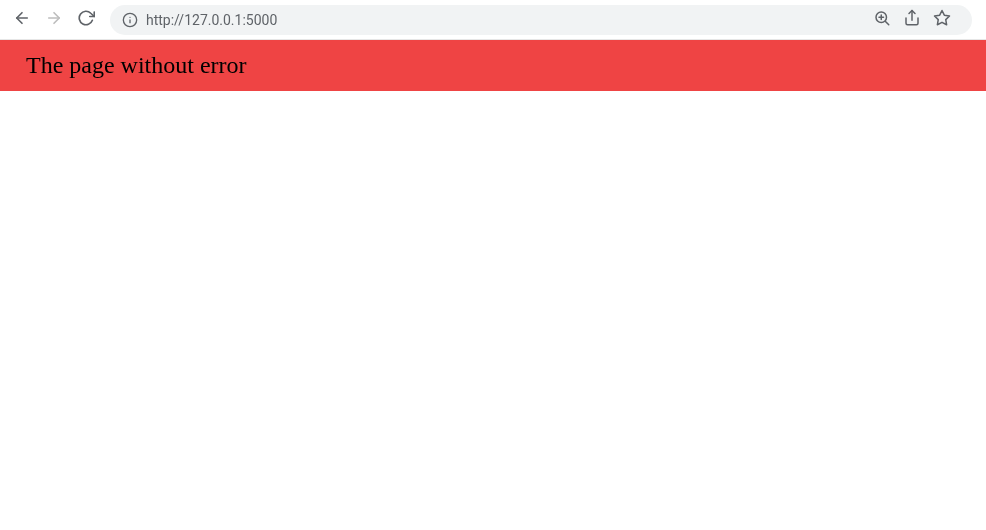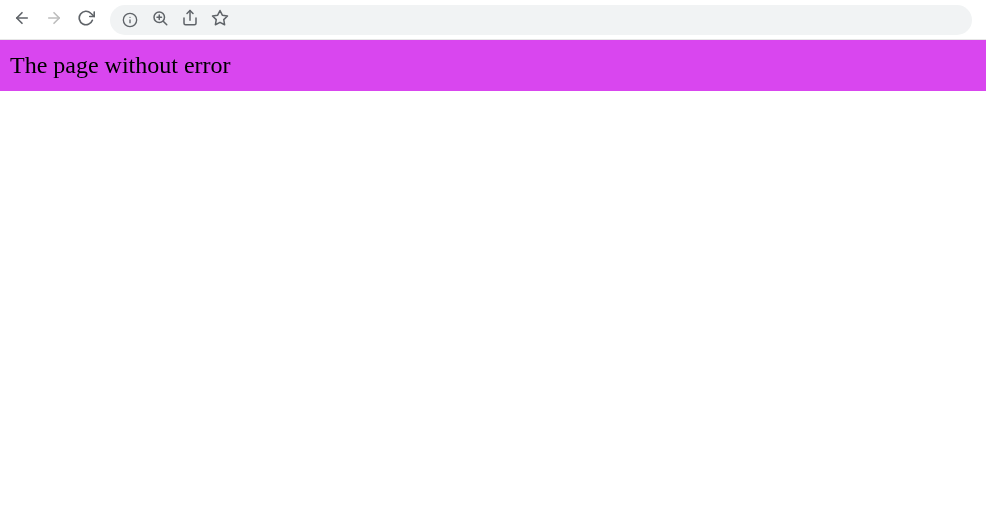--- a/index.html
+++ b/index.html
@@ -65,22 +65,22 @@
       font-family: inherit;
     }
     .right-icons {
       display: flex;
       align-items: center;
       gap: 2px;
       padding-right: 4px;
     }
     .right-icons .nav-btn { color: #5f6368; }
     .page-content {
-      padding: 12px 10px;
-      background: #d946ef;
+      padding: 12px 26px;
+      background: #ef4444;
     }
     .page-heading {
       font-family: "Times New Roman", Times, serif;
       font-size: 24px;
       font-weight: 400;
       color: #000;
     }
   </style>
 </head>
 <body>
@@ -112,20 +112,21 @@
   </div>
 
   <div class="address-bar">
     <span class="info-icon">
       <svg viewBox="0 0 24 24" fill="none" stroke="currentColor" stroke-width="2" stroke-linecap="round" stroke-linejoin="round">
           <circle cx="12" cy="12" r="10"></circle>
           <line x1="12" y1="16" x2="12" y2="12"></line>
           <line x1="12" y1="8" x2="12" y2="8"></line>
         </svg>
     </span>
+    <input type="text" class="url-text" value="http://127.0.0.1:5000" style="">
     <div class="right-icons">
       <div class="nav-btn">
         <span>
           <svg viewBox="0 0 24 24" fill="none" stroke="currentColor" stroke-width="2" stroke-linecap="round" stroke-linejoin="round">
               <circle cx="11" cy="11" r="7"></circle>
               <line x1="11" y1="8" x2="11" y2="14"></line>
               <line x1="8" y1="11" x2="14" y2="11"></line>
               <line x1="21" y1="21" x2="16.65" y2="16.65"></line>
             </svg>
         </span>

